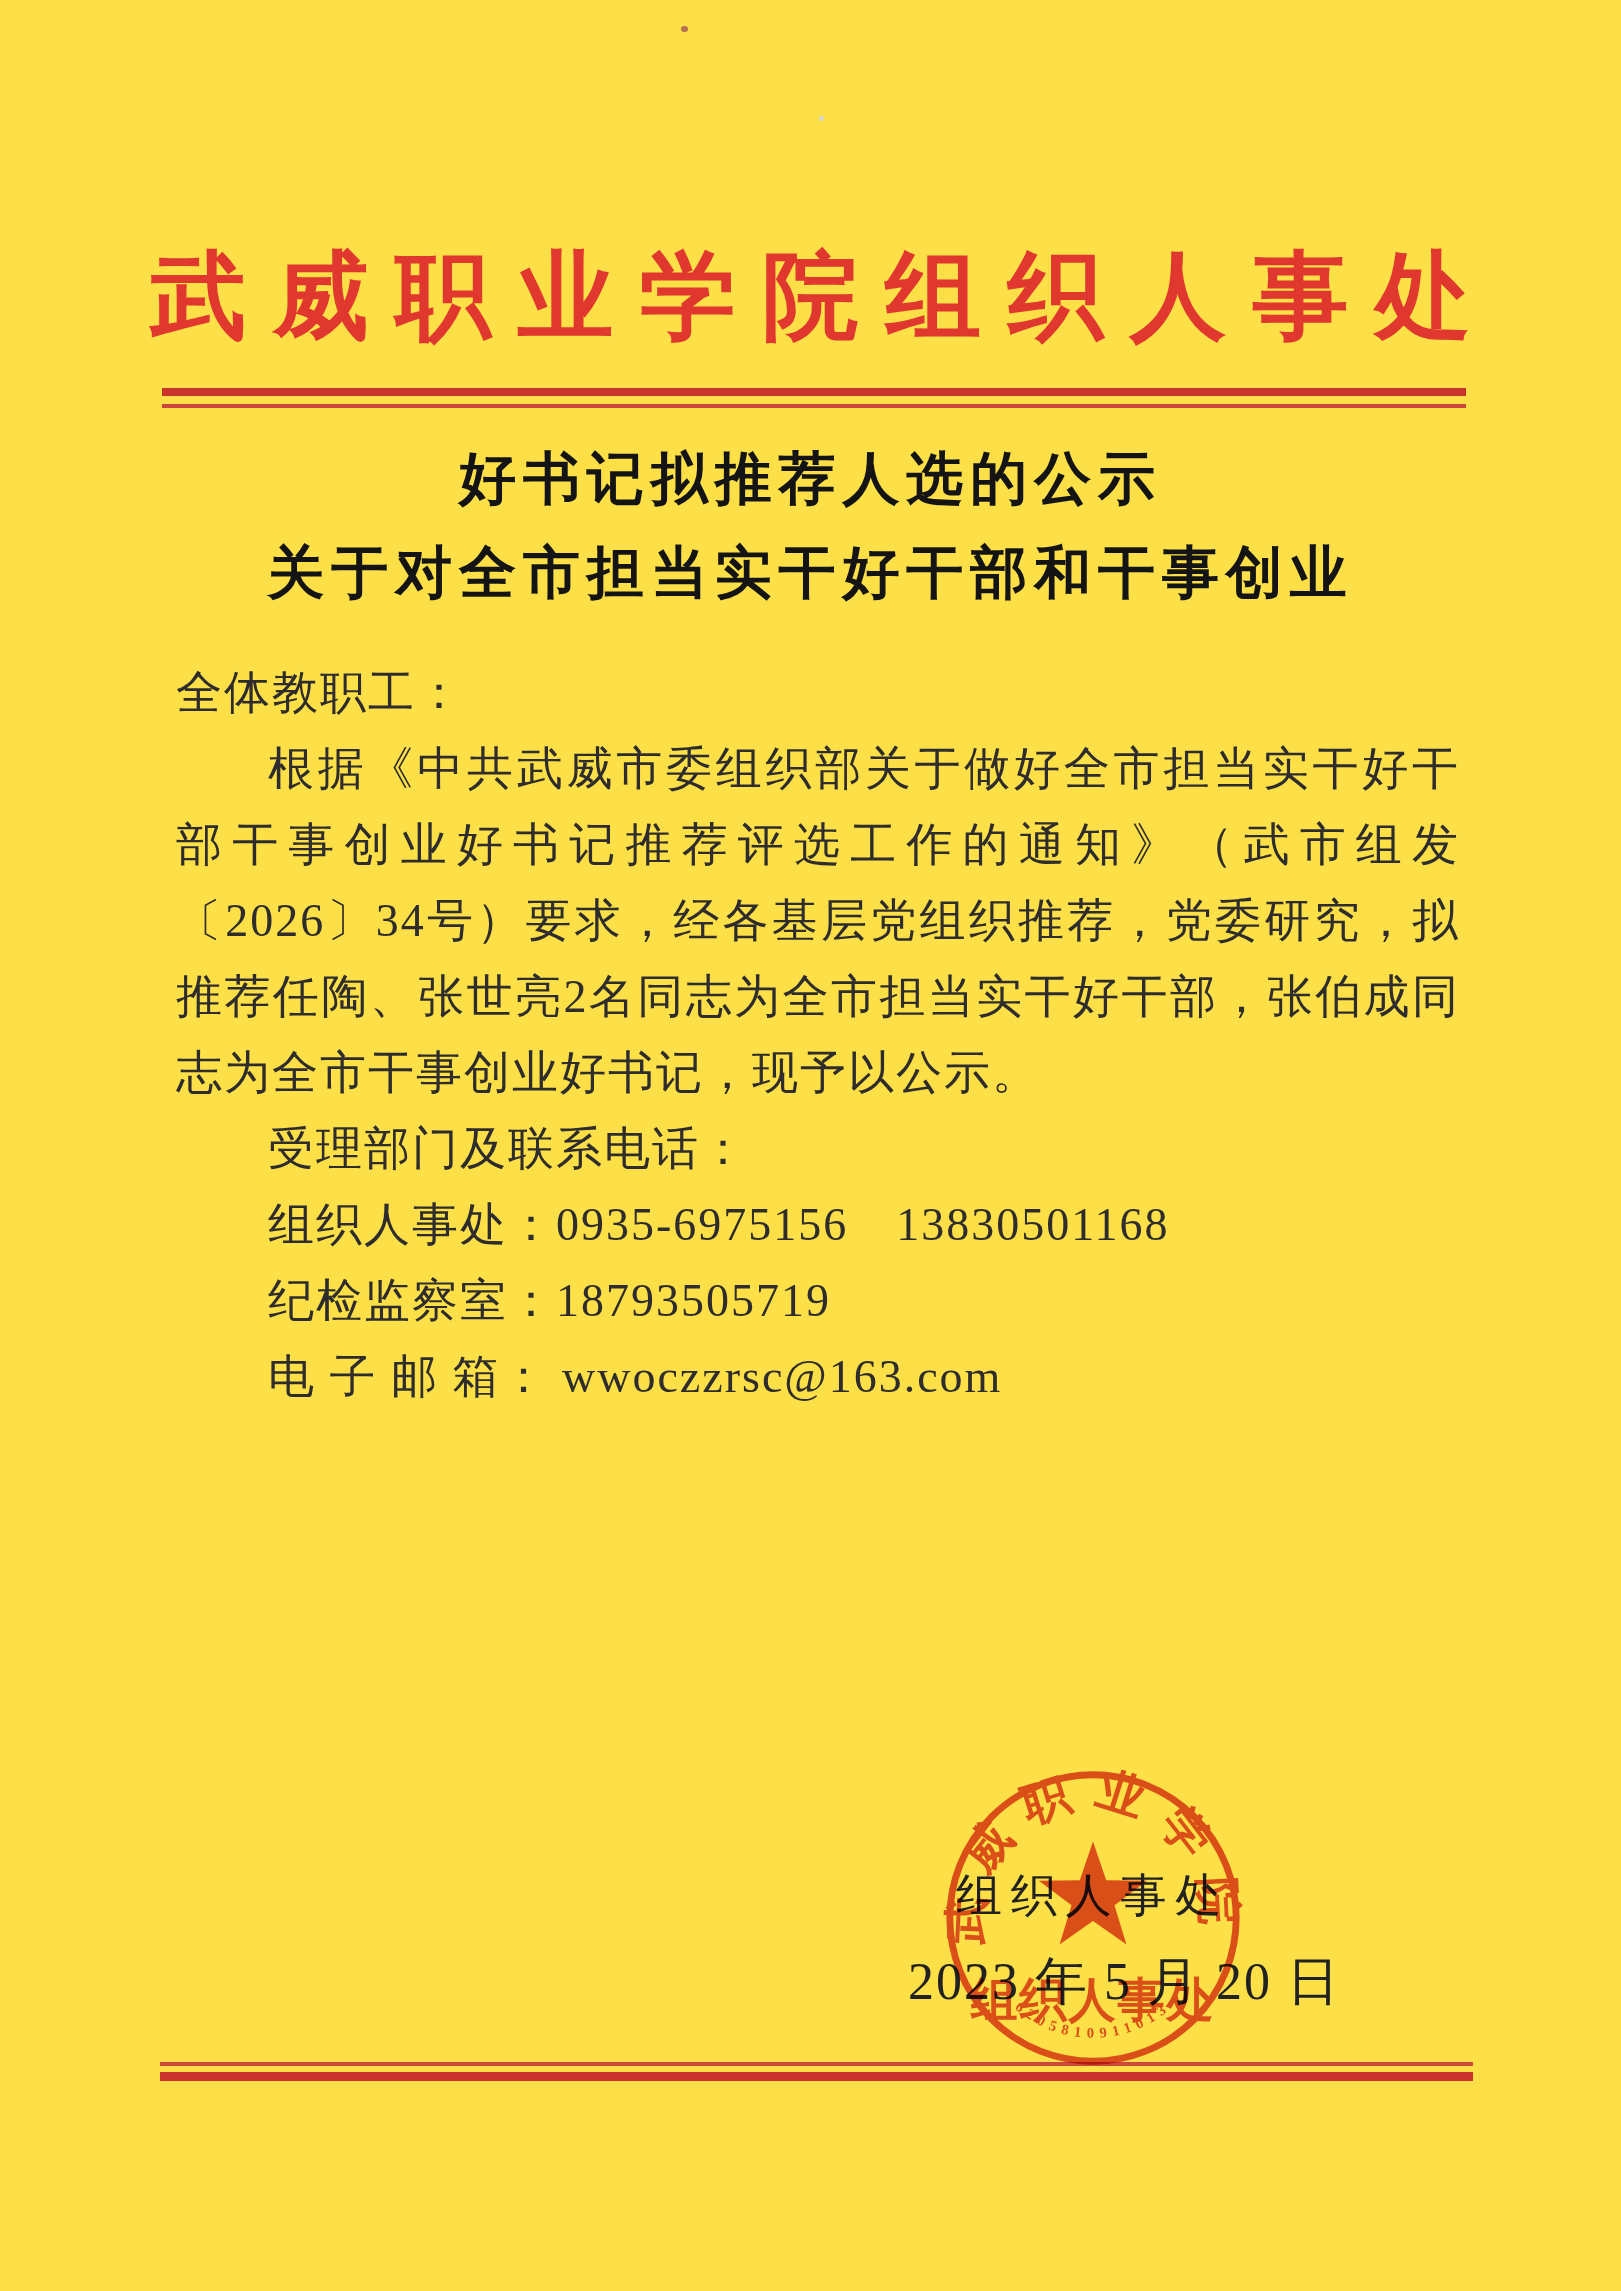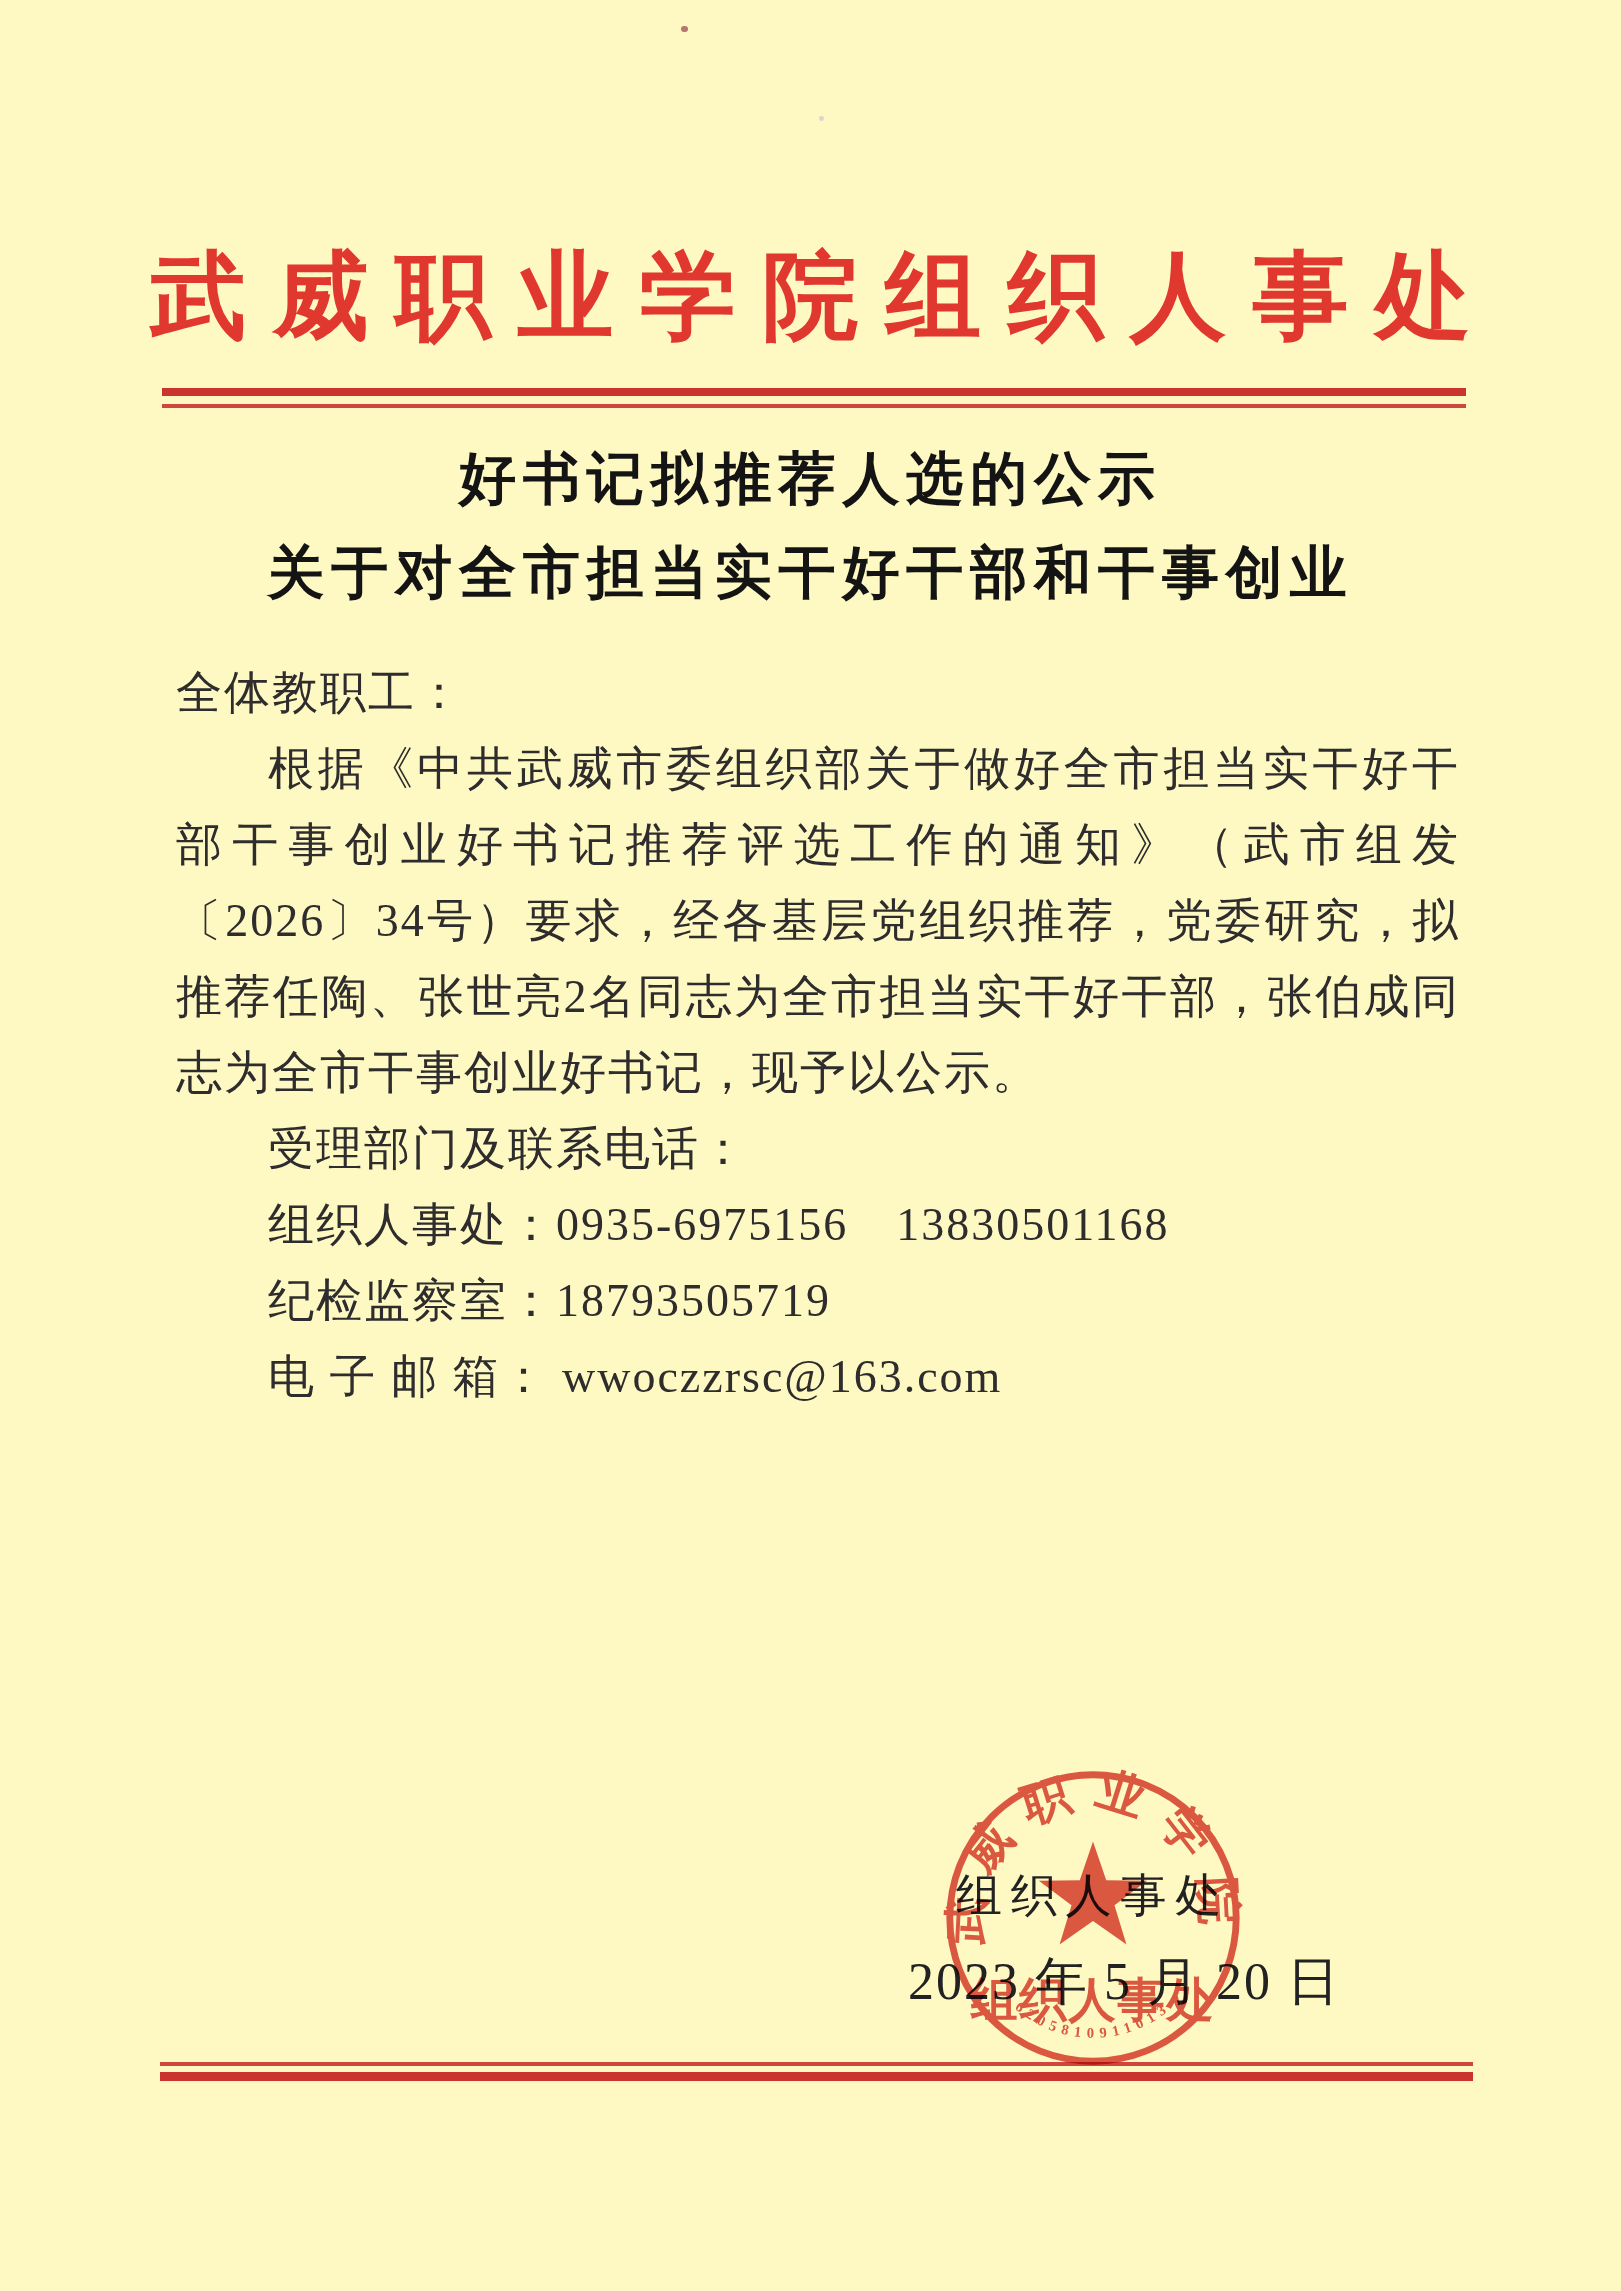--- a/index.html
+++ b/index.html
@@ -4,21 +4,21 @@
 <style>
   html,body{margin:0;padding:0;}
   body{
     background:#e9e7e6;
     font-family:"Liberation Serif","DejaVu Serif",serif;
   }
   .page{
     position:relative;
     width:1621px;height:2292px;
     margin:0 auto;
-    background:#fef9c3;
+    background:#fde047;
     overflow:hidden;
     box-sizing:border-box;
     padding-top:245px;
   }
   
   .scan-dot{
     position:absolute;left:681px;top:25.5px;width:6.9px;height:6.9px;
     border-radius:50%;background:#9e4b55;opacity:.75;
   }
   .scan-dot2{

